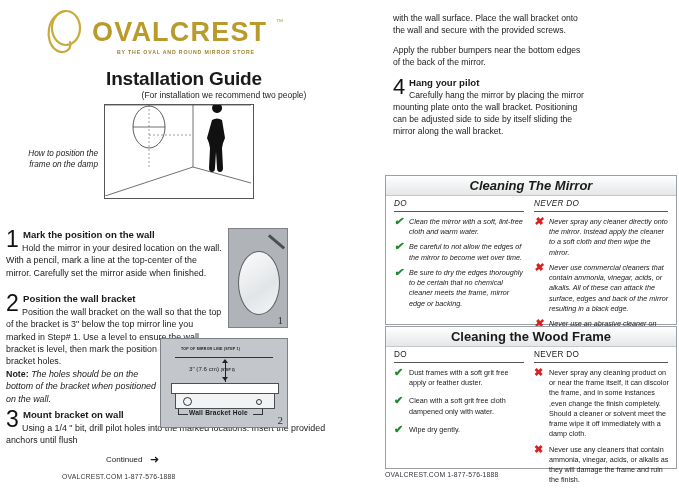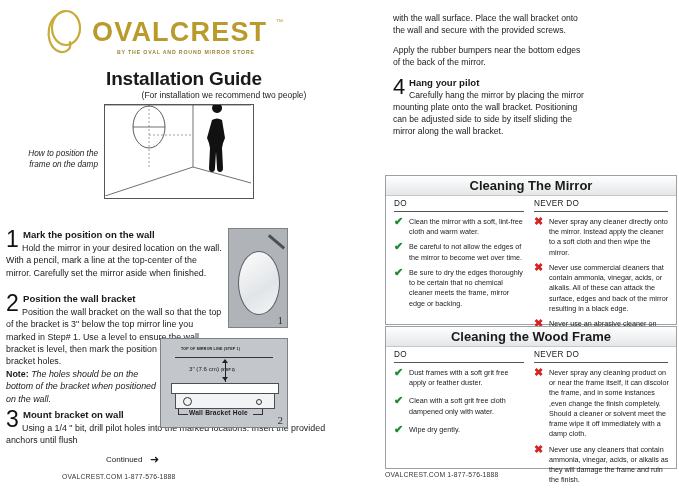--- a/index.html
+++ b/index.html
@@ -285,21 +285,21 @@
   .step4 .step-num { font-size: 22px; }
   .step4 .step-head { left: 16px; top: 1px; font-size: 9.6px; }
   .step4 .step-body { left: 0; top: 13px; font-size: 8.6px; line-height: 1.4; text-indent: 16px; }
 
   
   .sect {
     position: absolute;
     border: 1px solid #9aa0a6;
     background: #fff;
   }
-  #sect-mirror { left: 5px; top: 175px; width: 290px; height: 148px; }
+  #sect-mirror { left: 5px; top: 175px; width: 290px; height: 148px; font-style: italic; }
   #sect-frame  { left: 5px; top: 326px; width: 290px; height: 141px; }
   .sect-title {
     position: absolute;
     left: 0; top: 0;
     width: 100%;
     height: 19px;
     line-height: 19px;
     text-align: center;
     font-size: 13px;
     font-weight: bold;

